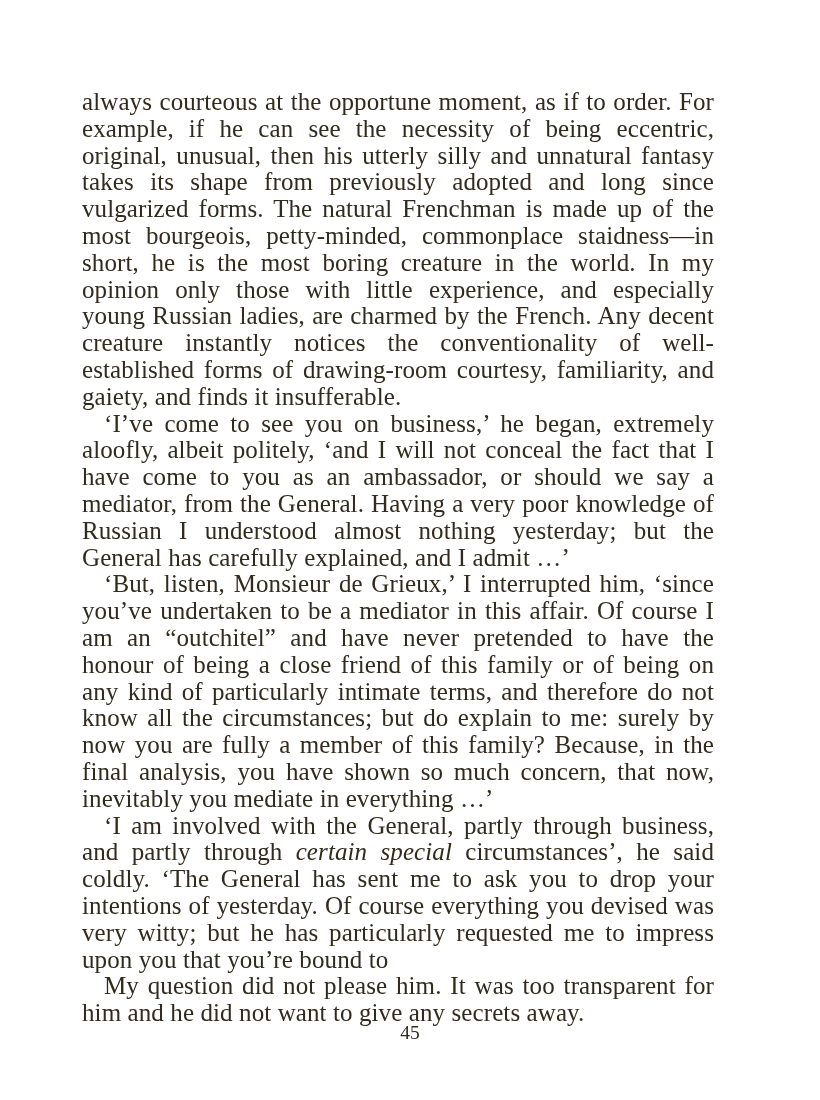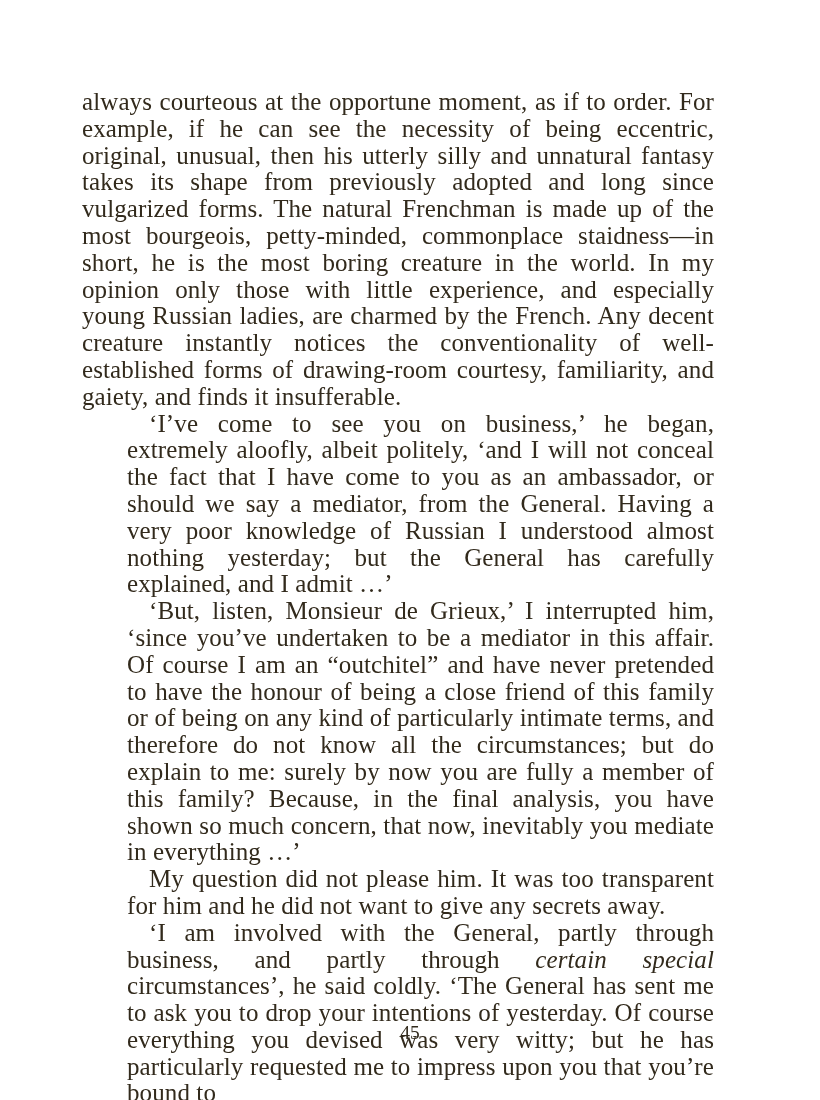--- a/index.html
+++ b/index.html
@@ -32,21 +32,20 @@
     line-height: 26.8px;
     text-align: justify;
     letter-spacing: 0.1px;
   }
   .para {
     margin: 0;
     padding: 0;
   }
   .para.indent {
     text-indent: 22px;
-    margin-left: 45px;
   }
   .para em {
     font-style: italic;
   }
   .page-number {
     position: absolute;
     top: 1020px;
     left: 0;
     width: 820px;
     text-align: center;
@@ -56,17 +55,17 @@
   }
 </style>
 </head>
 <body>
 
 <div class="book-page">
   <div class="text-block">
       <p class="para"><span>always courteous at the opportune moment, as if to order. For example, if he can see the necessity of being eccentric, original, unusual, then his utterly silly and unnatural fantasy takes its shape from previously adopted and long since vulgarized forms. The natural Frenchman is made up of the most bourgeois, petty-minded, commonplace staidness—in short, he is the most boring creature in the world. In my opinion only those with little experience, and especially young Russian ladies, are charmed by the French. Any decent creature instantly notices the conventionality of well-established forms of drawing-room courtesy, familiarity, and gaiety, and finds it insufferable.</span></p>
       <p class="para indent"><span>‘I’ve come to see you on business,’ he began, extremely aloofly, albeit politely, ‘and I will not conceal the fact that I have come to you as an ambassador, or should we say a mediator, from the General. Having a very poor knowledge of Russian I understood almost nothing yesterday; but the General has carefully explained, and I admit …’</span></p>
       <p class="para indent"><span>‘But, listen, Monsieur de Grieux,’ I interrupted him, ‘since you’ve undertaken to be a mediator in this affair. Of course I am an “outchitel” and have never pretended to have the honour of being a close friend of this family or of being on any kind of particularly intimate terms, and therefore do not know all the circumstances; but do explain to me: surely by now you are fully a member of this family? Because, in the final analysis, you have shown so much concern, that now, inevitably you mediate in everything …’</span></p>
+      <p class="para indent"><span>‘I am involved with the General, partly through business, and partly through </span><em>certain special</em><span> circumstances’, he said coldly. ‘The General has sent me to ask you to drop your intentions of yesterday. Of course everything you devised was very witty; but he has particularly requested me to impress upon you that you’re bound to</span></p>
       <p class="para indent"><span>My question did not please him. It was too transparent for him and he did not want to give any secrets away.</span></p>
-      <p class="para indent"><span>‘I am involved with the General, partly through business, and partly through </span><em>certain special</em><span> circumstances’, he said coldly. ‘The General has sent me to ask you to drop your intentions of yesterday. Of course everything you devised was very witty; but he has particularly requested me to impress upon you that you’re bound to</span></p>
     </div>
   <div class="page-number">45</div>
 </div>
 
 </body></html>

